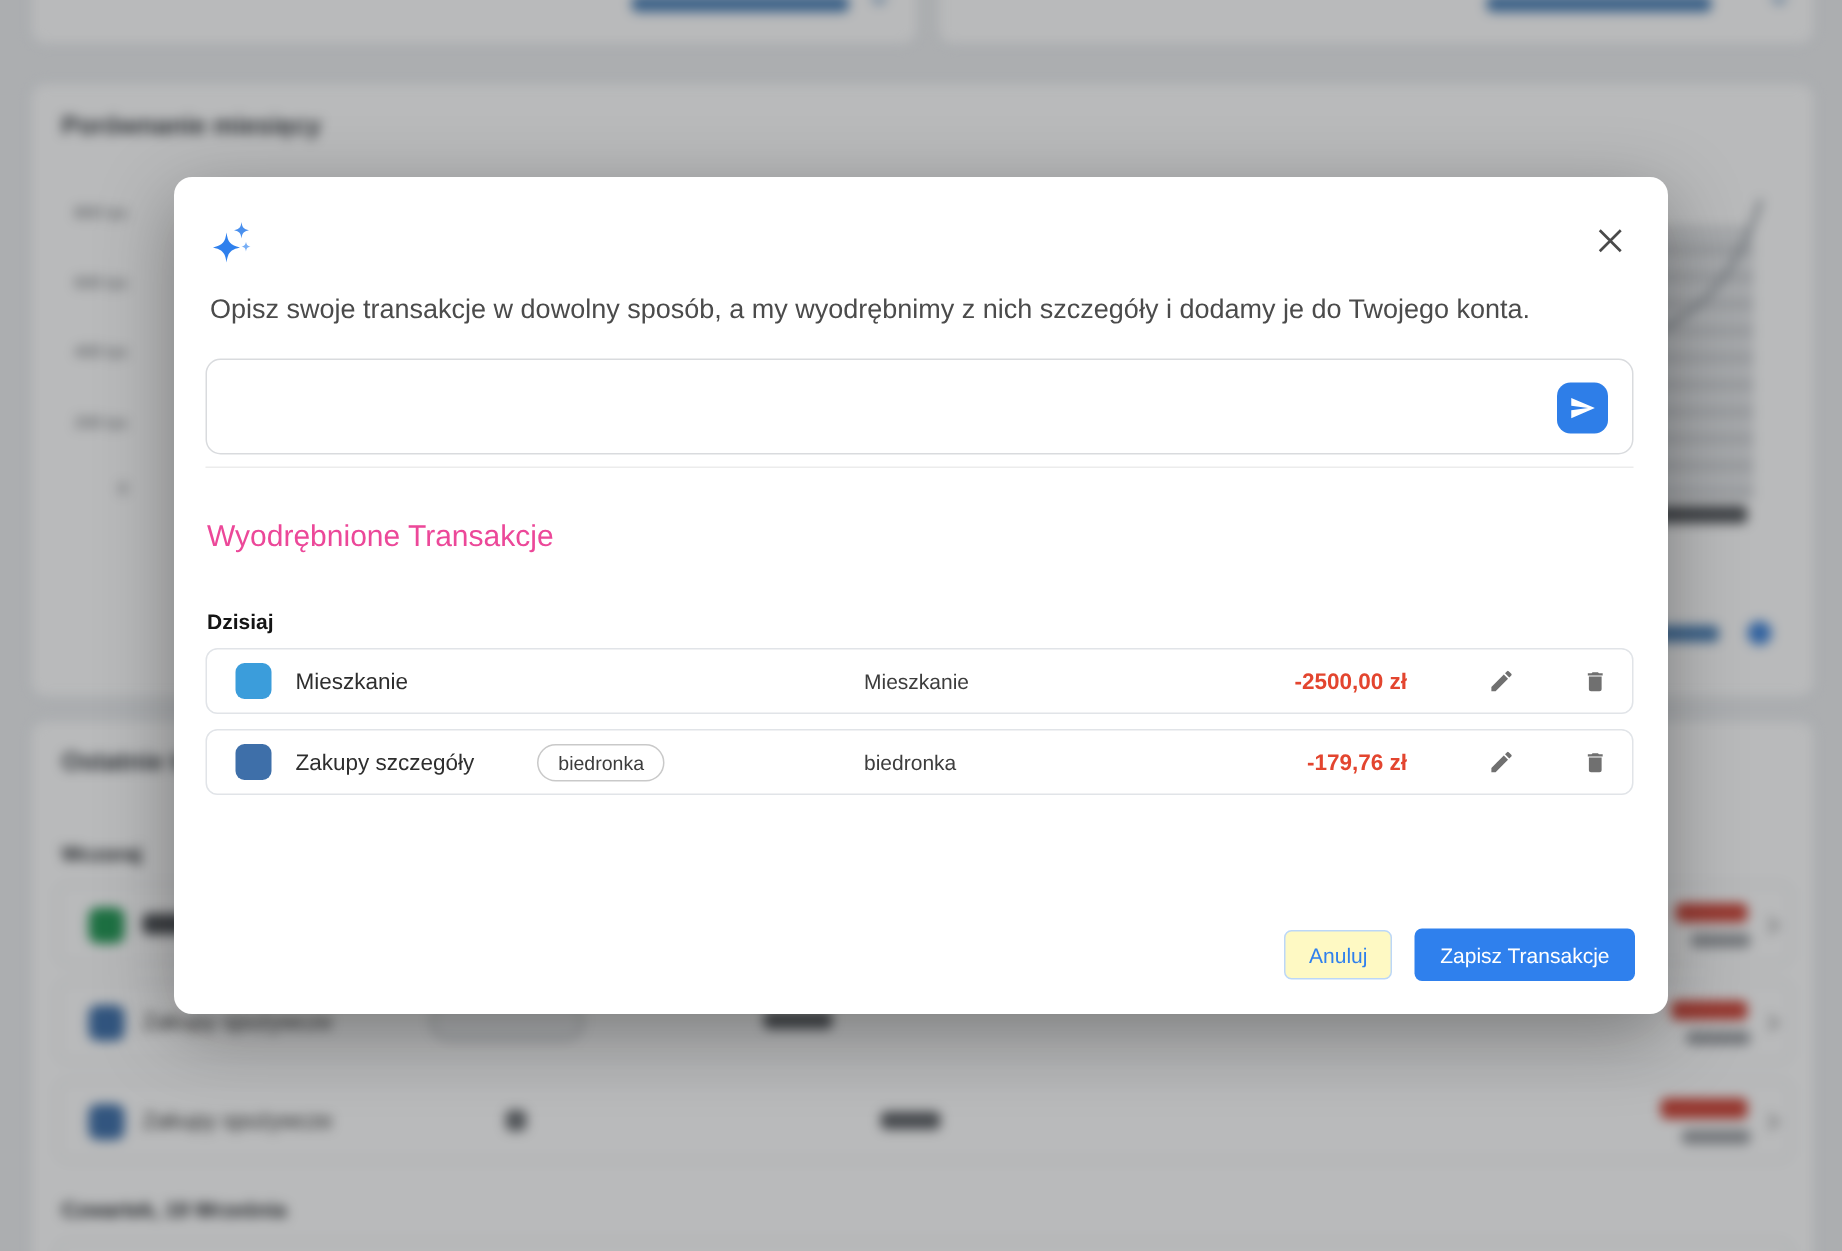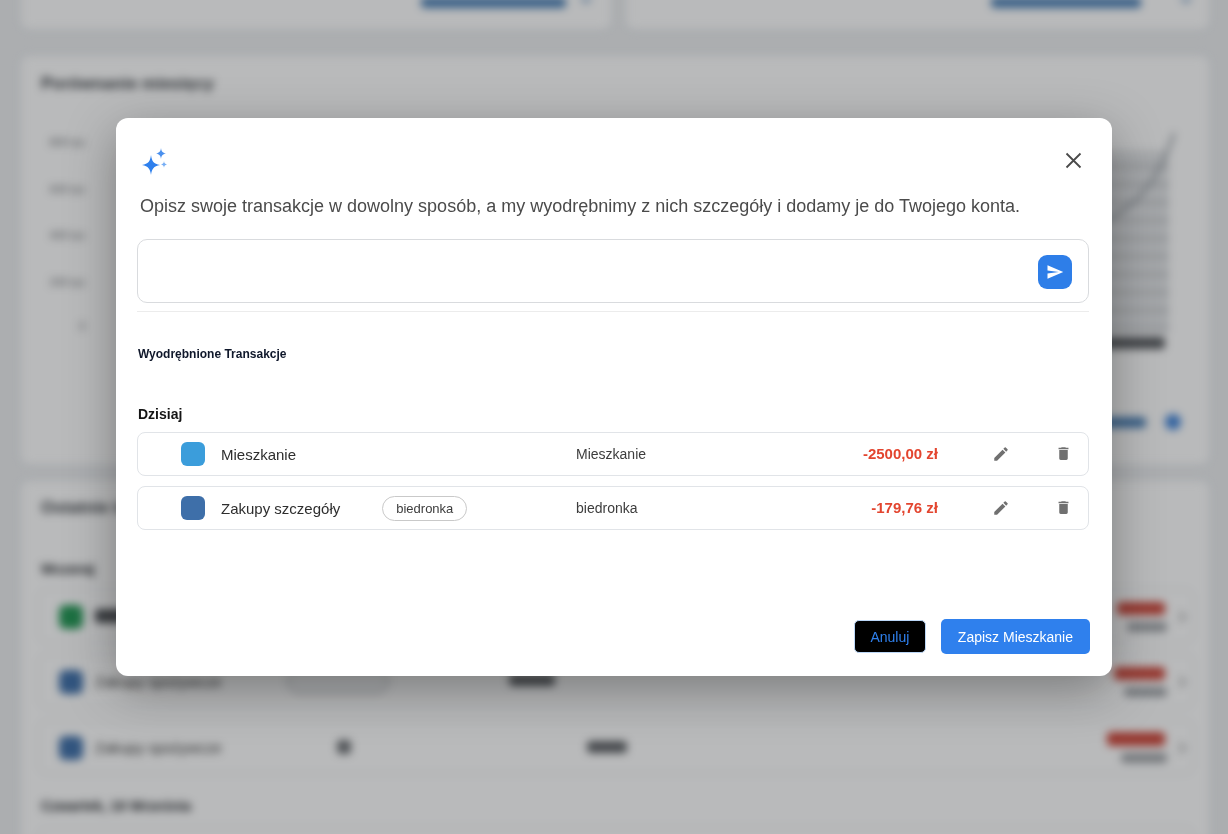--- a/index.html
+++ b/index.html
@@ -29,37 +29,37 @@
   .m-close { position:absolute; right:28px; top:31px; width:22px; height:22px; background:none; border:none;
              cursor:pointer; display:flex; align-items:center; justify-content:center; }
   .m-desc { position:absolute; left:24px; top:78px; font-size:18px; color:#4b4b4b; }
   .m-inputwrap { position:absolute; left:21px; top:121px; width:952px; height:64px;
                  border:1px solid #d9dbde; border-radius:10px; background:#fff; }
   .m-input { position:absolute; left:2px; top:2px; width:880px; height:58px; border:none; outline:none;
              padding-left:22px; font-size:15px; color:#333; font-family:"Liberation Sans", sans-serif; background:transparent; }
   .m-send { position:absolute; right:16px; top:15px; width:34px; height:34px; border-radius:9px;
             border:none; cursor:pointer; display:flex; align-items:center; justify-content:center; }
   .m-divider { position:absolute; left:21px; top:193px; width:952px; height:1px; background:#ececec; }
-  .m-section { position:absolute; left:22px; top:229px; font-size:12px; color:#0f172a;font-weight:bold; }
+  .m-section { position:absolute; left:22px; top:229px; font-size:20px; color:#ec4899; }
   .m-group { position:absolute; left:22px; top:288px; font-size:14px; font-weight:bold; color:#151515; }
   .m-rows { position:absolute; left:21px; top:314px; width:952px; display:flex; flex-direction:column; gap:10px; }
   .m-row { height:44px; border:1px solid #e1e4e8; border-radius:8px; background:#fff;
-           display:flex; align-items:center; position:relative;padding-left:24px; }
+           display:flex; align-items:center; position:relative; }
   .cat { width:24px; height:24px; border-radius:6px; margin-left:19px; flex:none; }
   .rname { margin-left:16px; font-size:15px; color:#2e2e2e; white-space:nowrap; }
   .tagpill { margin-left:42px; border:1px solid #c9c9c9; border-radius:999px; padding:4px 13px;
              font-size:13px; color:#3c3c3c; background:#fff; }
   .rsource { position:absolute; left:438px; font-size:14px; color:#3d3d3d; }
-  .rright { margin-left:auto; display:flex; align-items:flex-start; padding-right:16px;gap:32px; }
+  .rright { margin-left:auto; display:flex; align-items:center; padding-right:16px;gap:32px; }
   .amount { font-size:15px; font-weight:bold; white-space:nowrap; }
   .icon-btn { background:none; border:none; cursor:pointer; display:flex; align-items:center; }
   .edit-btn { margin-left:22px; }
   .del-btn  { margin-left:13px; }
   .m-footer { position:absolute; right:22px; top:501px; display:flex; gap:15px; align-items:center; }
-  .btn-cancel { width:72px; height:33px; background:#000000; border:1px solid #bcd7f7; border-radius:5px;
+  .btn-cancel { width:72px; height:33px; background:#fef9c3; border:1px solid #bcd7f7; border-radius:5px;
                 font-size:14px; cursor:pointer; font-family:"Liberation Sans", sans-serif; }
   .btn-save { height:35px; padding:0 17px; border:none; border-radius:5px; color:#fff;
               font-size:14px; cursor:pointer; font-family:"Liberation Sans", sans-serif; }
 </style>
 </head>
 <body>
 
 <div class="backdrop">
 
   <div class="bg-card" style="left:20px; top:-70px; width:592px; height:100px;">
@@ -204,16 +204,16 @@
               <path d="M6 19a2 2 0 002 2h8a2 2 0 002-2V7H6v12zM19 4h-3.5l-1-1h-5l-1 1H5v2h14V4z" fill="#707070"></path>
             </svg>
         </button>
       </div>
     </div>
 
   </div>
 
   <div class="m-footer">
     <button class="btn-cancel" style="color: rgb(47, 128, 237);">Anuluj</button>
-    <button class="btn-save" style="background: rgb(47, 128, 237);">Zapisz Mieszkanie</button>
+    <button class="btn-save" style="background: rgb(47, 128, 237);">Zapisz Transakcje</button>
   </div>
 
 </div>
 
 </body></html>

